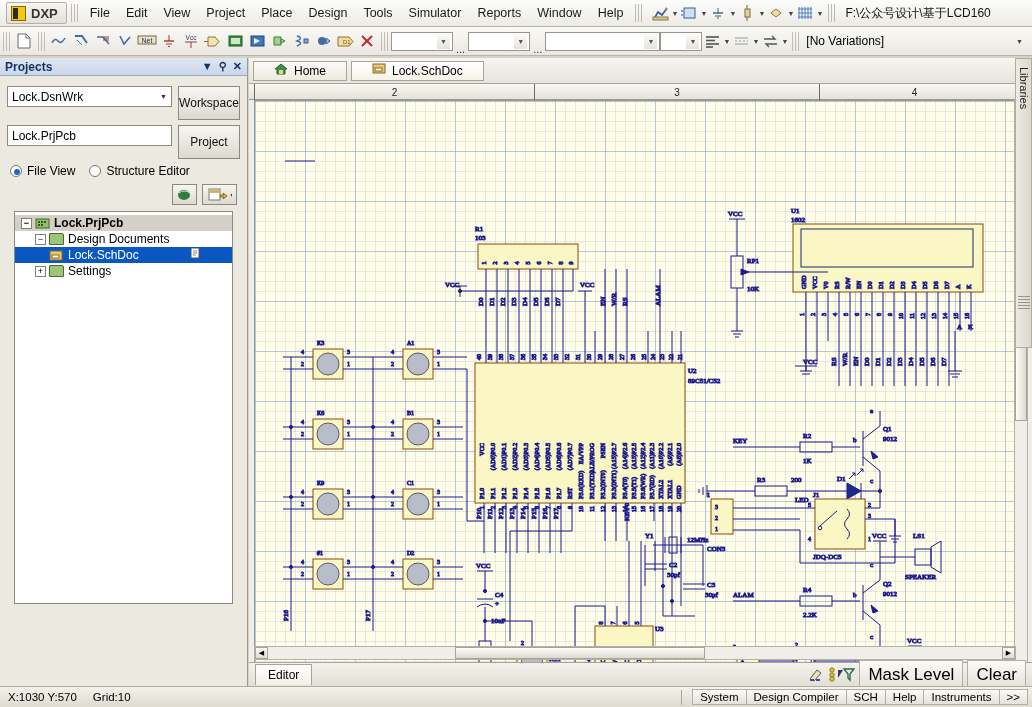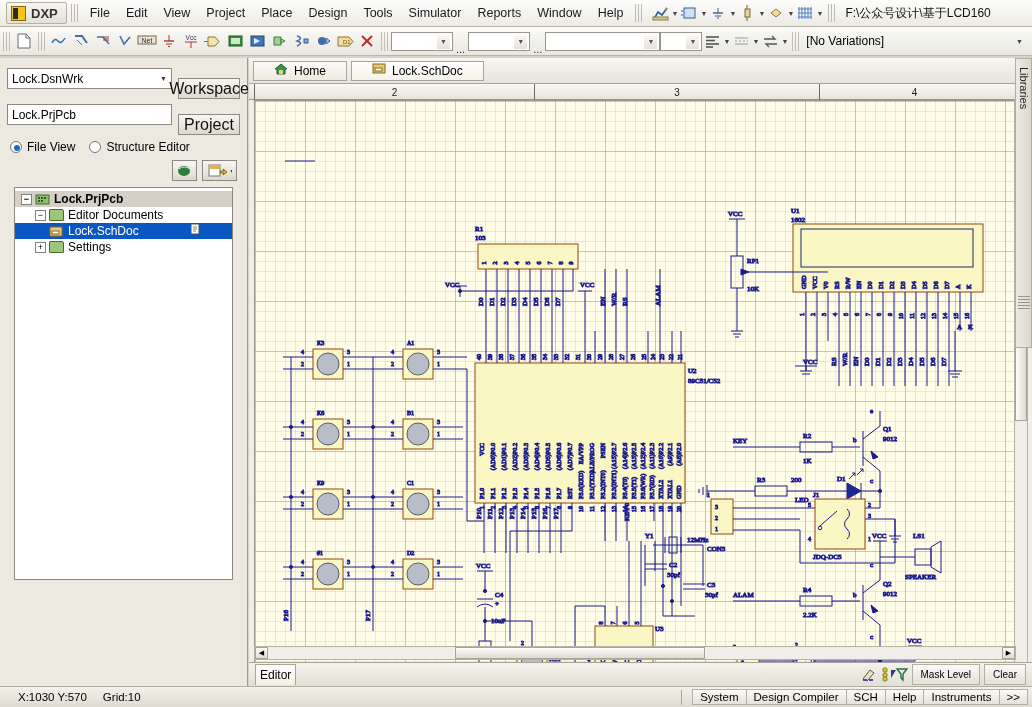--- a/index.html
+++ b/index.html
@@ -83,24 +83,24 @@
   .panel-title .ctrls { margin-left:auto; display:flex; gap:6px; padding-right:5px; color:#16335e; font-size:11px;}
   .panel-body { padding:10px 7px 0 7px; }
   .row { display:flex; gap:6px; margin-bottom:5px; }
   .field {
     flex:1; height:21px; background:#fff; border:1px solid #8d8980;
     display:flex; align-items:center; padding-left:4px; font-size:12px;
   }
   .field .ddl { margin-left:auto; width:15px; height:100%;
     display:flex;align-items:center;justify-content:center;font-size:7px;color:#333;}
   .pbtn {
-    width:62px; height:21px; border:1px solid #8d8980;
+    width:62px; height:34px; border:1px solid #8d8980;
     background:linear-gradient(#f7f6f2,#ddd9cf);
     display:flex; align-items:center; justify-content:center;
-    font-size:16px; color:#111;margin-top:10px;
+    font-size:12px; color:#111;
   }
   .radios { display:flex; align-items:flex-end; gap:14px; margin:4px 0 6px 3px; font-size:12px; }
   .rad { display:flex; align-items:center; gap:5px; }
   .circ { width:12px; height:12px; border-radius:50%;
     border:1px solid #7a766e; background:#fff; position:relative; }
   .circ.on:after{content:"";position:absolute;left:3px;top:3px;width:6px;height:6px;
     border-radius:50%;background:#1b6ac9;}
   .smallbtns { display:flex; justify-content:flex-end; gap:5px; padding-right:3px; margin-bottom:6px; }
   .sbtn { width:25px; height:21px; border:1px solid #8d8980;
     background:linear-gradient(#f7f6f2,#ddd9cf); display:flex; align-items:center; justify-content:center;}
@@ -114,21 +114,21 @@
      font-size:9px; line-height:9px; text-align:center; color:#000; margin-right:3px; }
   .tnode .ico { width:15px; height:13px; margin-right:4px; }
   .tn-sel { background:#0a57c2; color:#fff; }
   .tn-head { background:#d4d0c8; }
   .folder { width:15px;height:12px;background:#e0b34a;border:1px solid #8a6a17;
      border-radius:1px 2px 1px 1px; position:relative;}
   .folder.grn { background:#9ec47a; border-color:#4b6b2b; }
   .statusbar-l {
     position:absolute; left:0; bottom:0; width:1032px; height:21px;
     background:linear-gradient(#f4f2ec,#dedacf); border-top:1px solid #b0aca2;
-    display:flex; align-items:center; font-size:11.5px;padding-left:10px;
+    display:flex; align-items:center; font-size:11.5px;
   }
   .sb-sec { padding:0 8px; }
   .sb-btn { padding:1px 7px; border:1px solid #b3aea4;
     background:linear-gradient(#fbfaf7,#e4e1d8); margin-right:-1px; font-size:11.5px;}
   
   .editor {
     position:absolute; left:249px; top:58px; width:783px; height:628px;
     background:#f0eee8;
   }
   .tabsrow { height:26px; display:flex; align-items:center; padding-left:4px; gap:4px;
@@ -164,25 +164,25 @@
   .hscroll { position:absolute; left:5px; bottom:26px; width:762px; height:14px;
     background:#efeee9; border:1px solid #b5b1a7; }
   .hscroll .thumb { position:absolute; left:200px; top:0; width:250px; height:12px;
     background:linear-gradient(#fcfcfa,#dedacf); border:1px solid #a9a49a;}
   .hscroll .ar { position:absolute; top:0; width:13px; height:12px;
     background:linear-gradient(#fbfaf7,#e0ddd3); border:1px solid #a9a49a;
     display:flex;align-items:center;justify-content:center;font-size:7px;}
   .bottombar { position:absolute; left:0; bottom:0; width:783px; height:24px;
     background:linear-gradient(#f4f2ec,#e2dfd5); border-top:1px solid #aaa59b;
     display:flex; align-items:center; padding-left:6px; gap:4px; }
-  .etab { padding:3px 4px; border:1px solid #a9a49a; border-bottom:none;
+  .etab { padding:3px 12px; border:1px solid #a9a49a; border-bottom:none;
     background:linear-gradient(#fff,#f3f0e6); font-size:12px; }
   .bb-right { margin-left:auto; display:flex; align-items:center; gap:4px; padding-right:6px;}
   .bb-btn { padding:4px 8px; border:1px solid #b3aea4;
-    background:linear-gradient(#fbfaf7,#e4e1d8); font-size:10px; }
+    background:linear-gradient(#fbfaf7,#e4e1d8); font-size:17px; }
   
   .libsbar { position:absolute; right:0; top:58px; width:17px; height:290px;
     background:linear-gradient(90deg,#eceae2,#dcd8cd); border:1px solid #b0aca2;}
   .libsbar span { display:block; writing-mode:vertical-rl; font-size:11px; color:#222;
     margin:8px 2px; }
   
   svg.sch { position:absolute; left:0; top:0; }
   .lbl { font-family:"Liberation Serif", serif; font-size:7px; fill:#1b1b8f; }
   .lbl-r { font-family:"Liberation Serif", serif; font-size:7px; fill:#9b1616; }
   .lbl-k { font-family:"Liberation Serif", serif; font-size:6px; fill:#1b1b8f; }
@@ -438,20 +438,28 @@
           </svg>
       </span>
         <span class="caret">▼</span>
       </div>
     <div class="tb-sep"></div>
     <div style="font-size:12px;padding-left:4px;">[No Variations]</div>
     <span class="caret" style="margin-left:auto;margin-right:8px;">▼</span>
   </div>
 
   <div class="leftpanel">
+    <div class="panel-title">
+      <span>Projects</span>
+      <span class="ctrls">
+        <span>▼</span>
+        <span>⚲</span>
+        <span>✕</span>
+      </span>
+    </div>
     <div class="panel-body">
       <div class="row">
         <div class="field">
           <span>Lock.DsnWrk</span>
           <span class="ddl">▼</span>
         </div>
         <div class="pbtn">Workspace</div>
       </div>
       <div class="row">
         <div class="field">
@@ -498,21 +506,21 @@
                   <rect x="3" y="7" width="2" height="2"></rect>
                   <rect x="6" y="7" width="2" height="2"></rect>
                 </g>
               </svg>
           </span>
           <span>Lock.PrjPcb</span>
         </div>
         <div class="tnode" style="padding-left:20px">
           <span class="exp">−</span>
           <span class="ico"><span class="folder grn" style="display:inline-block"></span></span>
-          <span>Editor Documents</span>
+          <span>Design Documents</span>
         </div>
         <div class="tnode tn-sel" style="padding-left:34px">
           <span class="ico">
             <svg width="15" height="13" viewBox="0 0 15 13">
                 <rect x="1" y="2" width="12" height="9" fill="#e8c878" stroke="#8a6a17"></rect>
                 <rect x="3" y="6" width="7" height="3" fill="#fff" stroke="#8a6a17"></rect>
               </svg>
           </span>
           <span>Lock.SchDoc</span>
           <span style="margin-left:52px">

